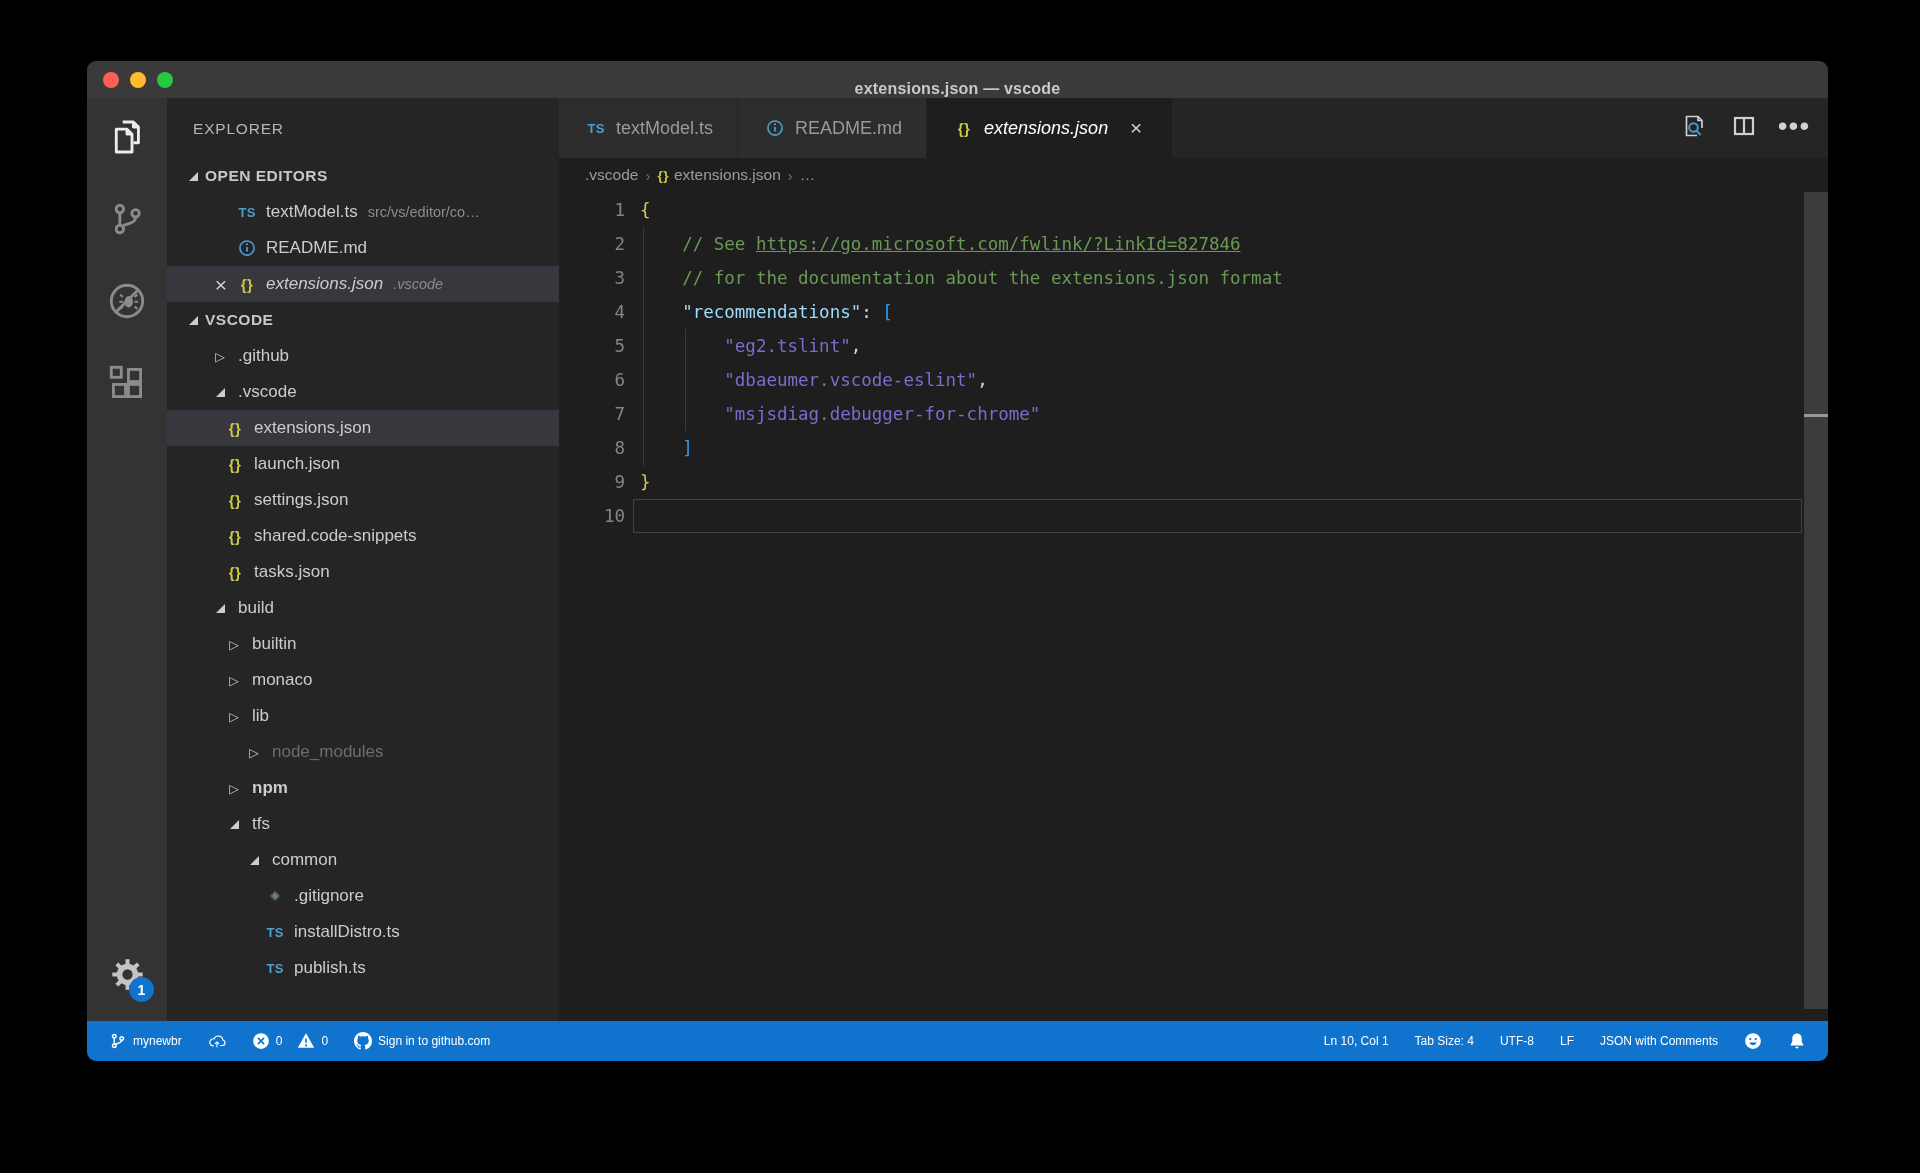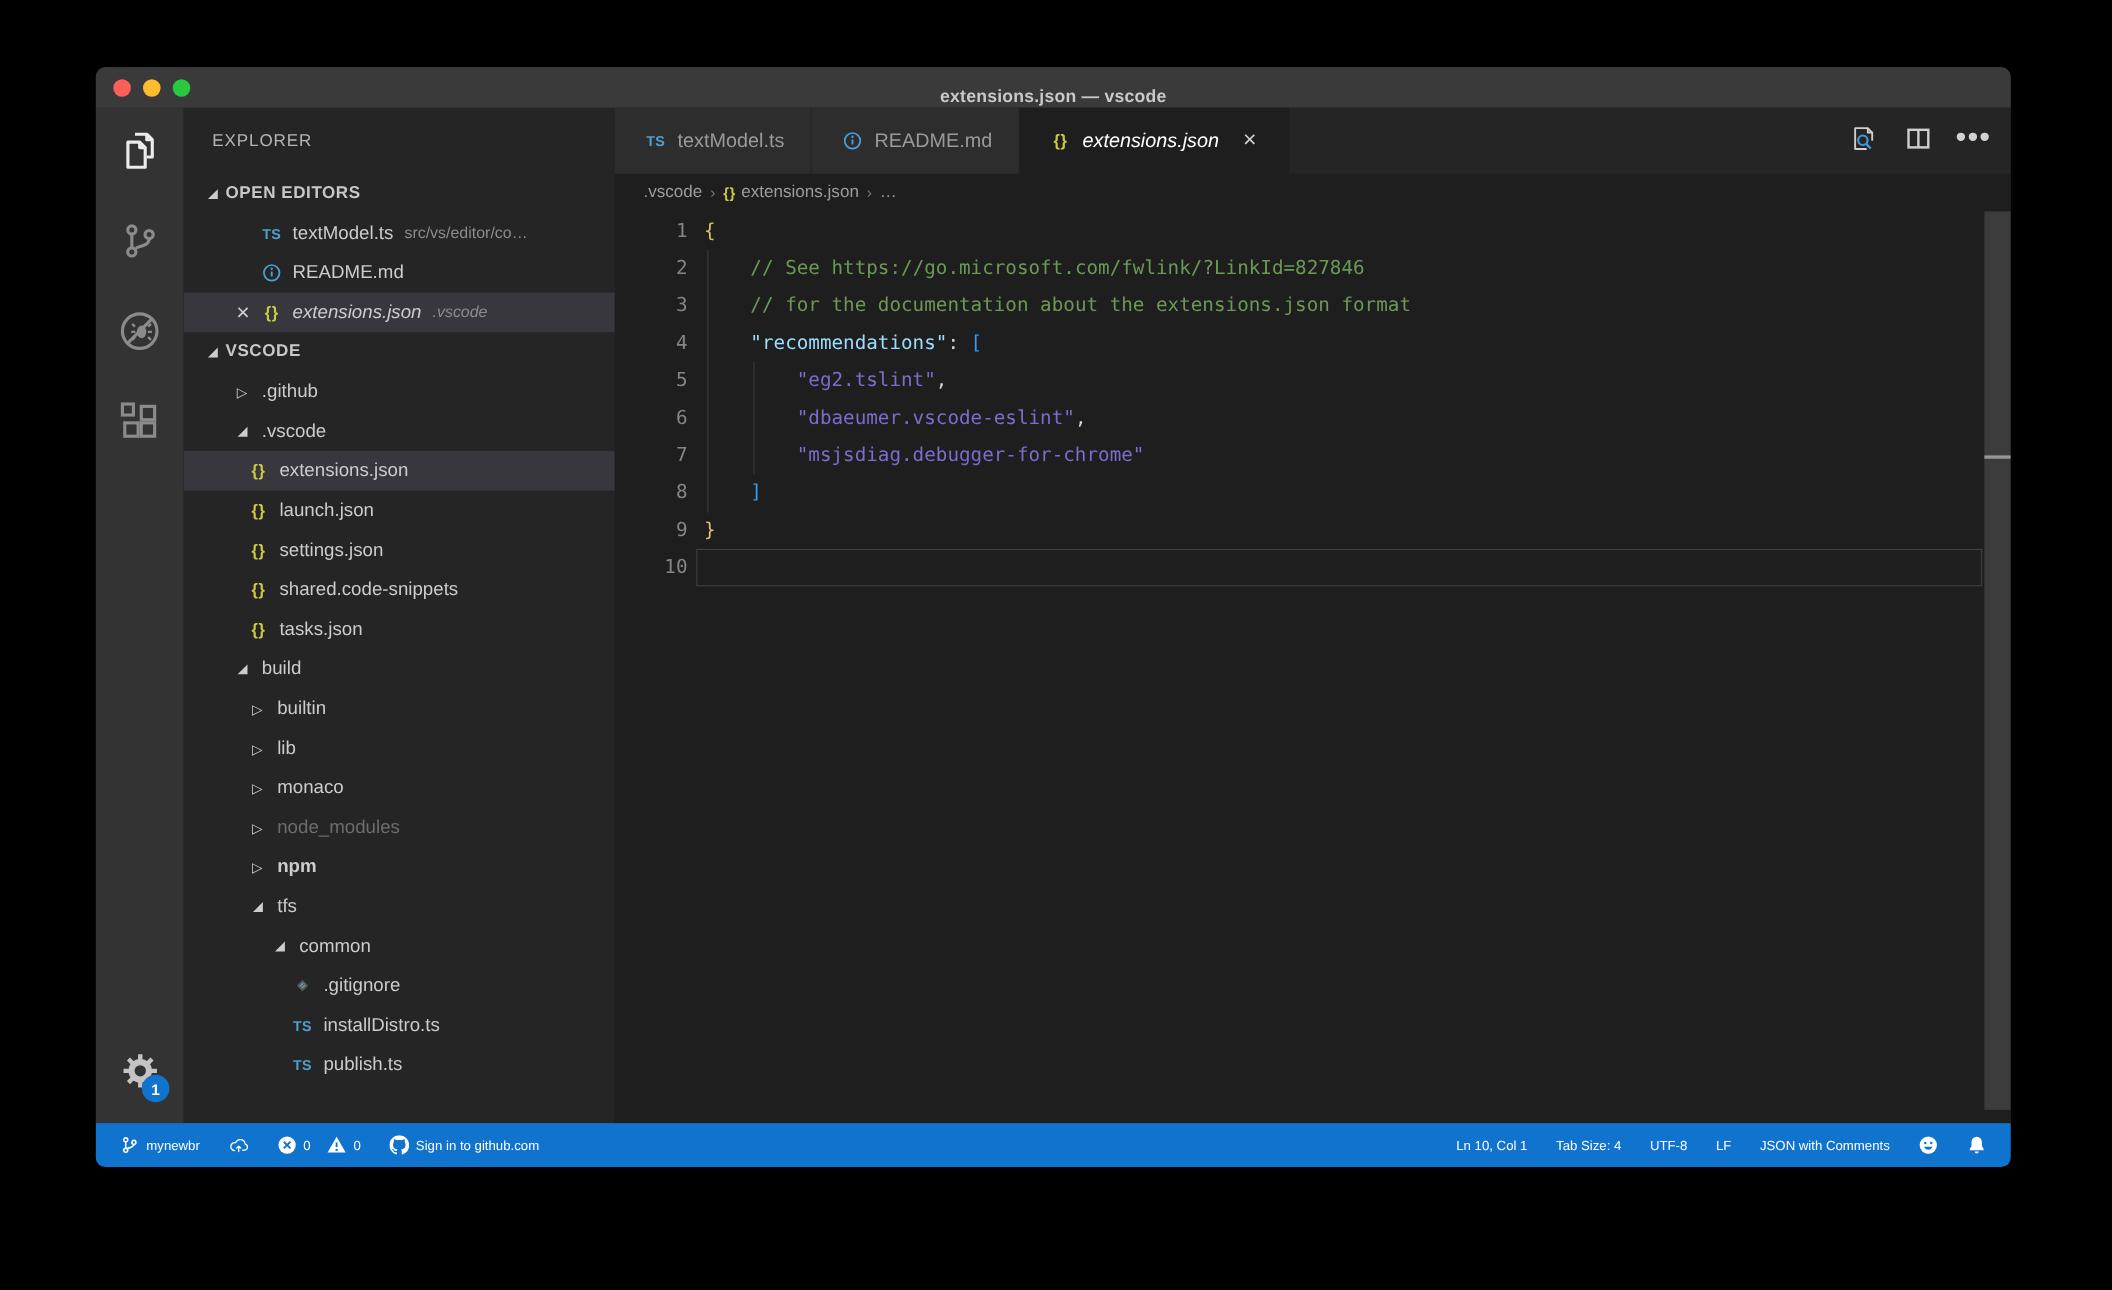--- a/index.html
+++ b/index.html
@@ -71,21 +71,21 @@
   .bc-item .ic-braces{font-size:13.5px;}
   .bc-sep{color:#737373;font-size:15px;cursor:default;}
   
   .codewrap{position:relative;flex:1;background:var(--editor_bg);overflow:hidden;padding-top:1px;}
   .cline{display:flex;height:34px;line-height:34px;position:relative;white-space:pre;
     font-family:"DejaVu Sans Mono","Liberation Mono",monospace;font-size:17.5px;}
   .lnum{width:66px;flex:none;text-align:right;color:#858585;}
   .ltext{margin-left:15px;}
   .tok-plain{color:var(--tok_plain);}
   .tok-comment{color:var(--tok_comment);}
-  .tok-comment-link{color:var(--tok_comment);}
+  .tok-comment-link{color:var(--tok_comment);text-decoration:underline;}
   .tok-key{color:var(--tok_key);}
   .tok-string{color:var(--tok_string);}
   .tok-brace{color:var(--tok_brace);}
   .tok-bracket{color:var(--tok_bracket);}
   .curbox{position:absolute;left:74px;right:26px;top:0;bottom:0;border:1px solid #404040;pointer-events:none;}
   .guide{position:absolute;width:1px;background:#3a3a3a;}
   .g1{left:84px;top:35px;height:239px;}
   .g2{left:126px;top:137px;height:102px;}
   .scrollbar{position:absolute;right:0;top:0;bottom:12px;width:24px;background:rgba(121,121,121,.33);cursor:pointer;}
   .scroll-marker{position:absolute;right:0;top:222px;width:24px;height:3px;background:#989898;}
@@ -244,27 +244,27 @@
             <div class="row tree" style="padding-left: 41px;">
               <span class="tw tw-exp"></span>
               <span class="lbl">build</span>
             </div>
             <div class="row tree" style="padding-left: 55px;">
               <span class="tw tw-col"></span>
               <span class="lbl">builtin</span>
             </div>
             <div class="row tree" style="padding-left: 55px;">
               <span class="tw tw-col"></span>
+              <span class="lbl">monaco</span>
+            </div>
+            <div class="row tree" style="padding-left: 55px;">
+              <span class="tw tw-col"></span>
               <span class="lbl">lib</span>
             </div>
-            <div class="row tree" style="padding-left: 55px;">
-              <span class="tw tw-col"></span>
-              <span class="lbl">monaco</span>
-            </div>
-            <div class="row tree dim" style="padding-left: 55px;">
+            <div class="row tree dim" style="padding-left: 55px; margin-left: 20px;">
               <span class="tw tw-col"></span>
               <span class="lbl">node_modules</span>
             </div>
             <div class="row tree" style="padding-left: 55px; font-weight: bold;">
               <span class="tw tw-col"></span>
               <span class="lbl">npm</span>
             </div>
             <div class="row tree" style="padding-left: 55px;">
               <span class="tw tw-exp"></span>
               <span class="lbl">tfs</span>

